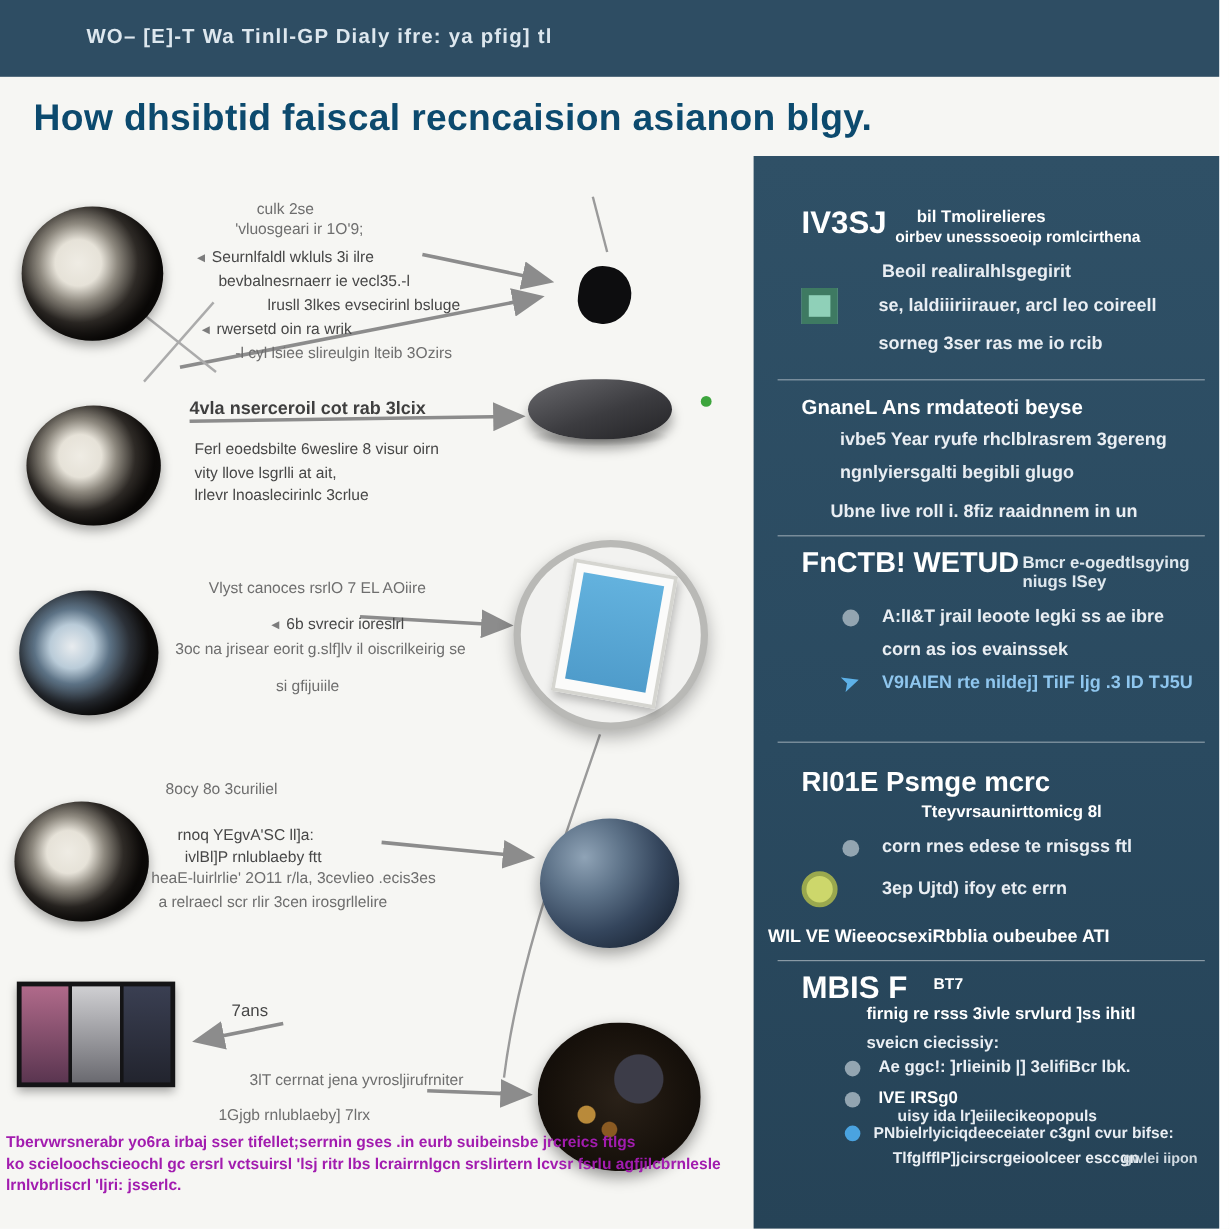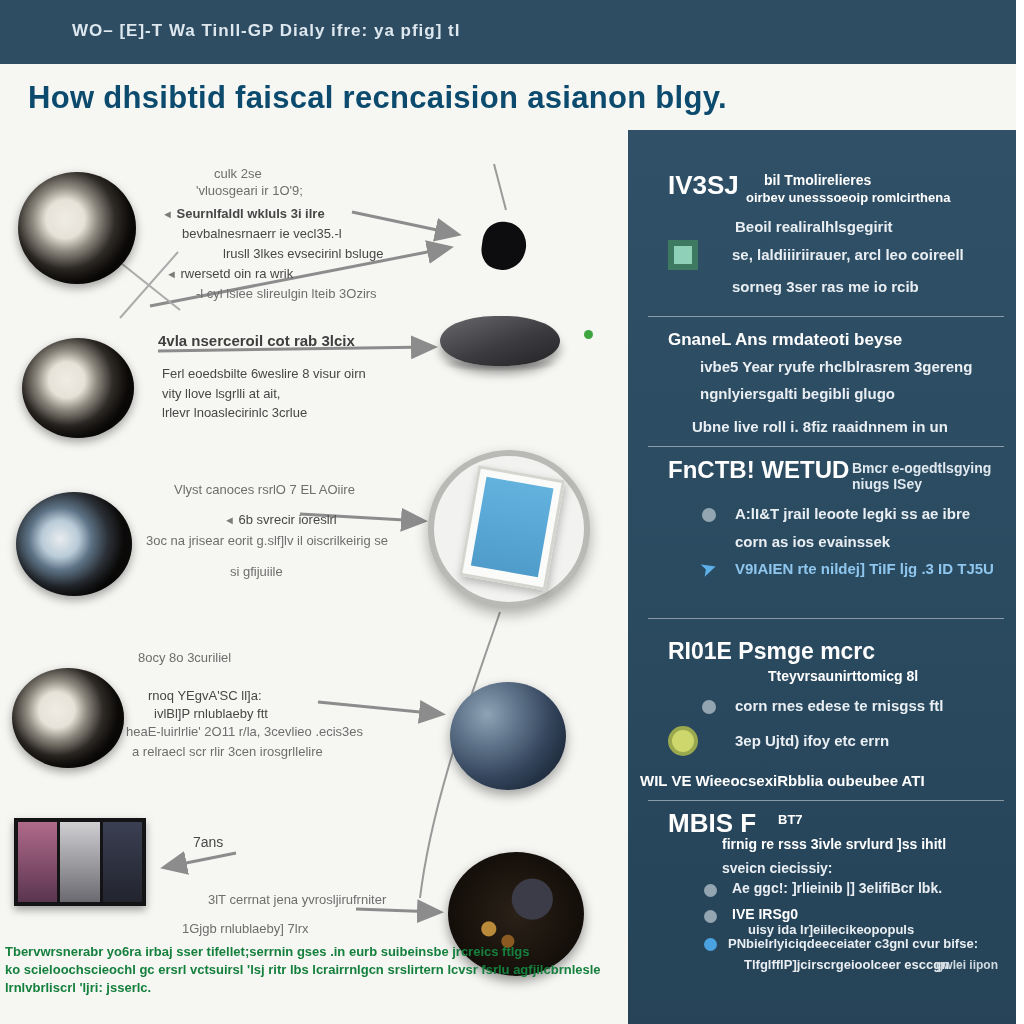--- a/index.html
+++ b/index.html
@@ -18,21 +18,21 @@
   .wh{color:#ffffff;font-weight:bold;white-space:nowrap;}
   .wsub{color:#dfe8ee;font-weight:bold;font-size:14px;white-space:normal;}
   .dot{border-radius:50%;background:#93a5b1;}
   .sq-green{width:30px;height:30px;background:#8fd0b8;border:6px solid #3e7a62;}
   .circ-yellow{width:30px;height:30px;border-radius:50%;background:#cdd76b;border:4px solid #9aa84e;}
   .blue-arrow{color:#5db1e8;font-size:20px;display:inline-block;transform:rotate(-18deg);}
   
   .t{color:#6e6e6e;font-size:13px;white-space:nowrap;}
   .t-dark{color:#474747;}
   .t-head{color:#3f3f3f;font-weight:bold;font-size:15px;}
-  .para{color:#15803d;font-weight:600;font-size:13px;white-space:nowrap;}
+  .para{color:#a21caf;font-weight:600;font-size:13px;white-space:nowrap;}
   .larrow{color:#7c7c7c;font-size:11px;}
   
   .lens{border-radius:50%;
         background:radial-gradient(circle at 40% 42%, #efece4 0%, #e6e2d8 20%, #8d887e 34%, #2f2b27 52%, #100d0b 70%, #262220 100%);
         box-shadow:0 4px 10px rgba(0,0,0,.35), inset -6px -8px 14px rgba(0,0,0,.55);}
   .lens-blue{background:radial-gradient(circle at 38% 45%, #e8ecef 0%, #b9cbd8 20%, #5d7386 34%, #2c3138 52%, #0f0d0c 70%, #24211f 100%);}
   .blob{background:#0d0d0f;border-radius:47% 53% 55% 45%;transform:rotate(8deg);}
   .device{border-radius:50%/55%;background:linear-gradient(160deg,#6a6a6e 0%,#3c3c40 55%,#232326 100%);box-shadow:0 8px 10px rgba(0,0,0,.35);}
   .device-shadow{background:radial-gradient(ellipse at center, rgba(0,0,0,.35), transparent 70%);}
   .tab-circle{border-radius:50%;background:#f2f2f0;border:6px solid #b9b9b6;box-shadow:0 6px 14px rgba(0,0,0,.3);}
@@ -101,21 +101,21 @@
   <div class="abs tab-circle" style="left:428px;top:450px;width:162px;height:158px;">
     <div class="tab-body">
       <div class="tab-screen"></div>
     </div>
   </div>
   <div class="abs person-circle" style="left:450px;top:682px;width:116px;height:108px;"></div>
   <div class="abs bottles-circle" style="left:448px;top:852px;width:136px;height:124px;"></div>
 
   <div class="abs t" style="left:214px;top:166px;">culk 2se</div>
   <div class="abs t" style="left:196px;top:183px;">'vluosgeari ir 1O'9;</div>
-  <div class="abs t t-dark" style="left:162px;top:206px;font-weight:bold;">
+  <div class="abs t t-dark" style="left:162px;top:206px;">
     <span class="larrow">◄</span>
     <span>Seurnlfaldl wkluls 3i ilre</span>
   </div>
   <div class="abs t t-dark" style="left:182px;top:226px;">bevbalnesrnaerr ie vecl35.-l</div>
   <div class="abs t t-dark" style="left:192px;top:246px;padding-left:31px;">lrusll 3lkes evsecirinl bsluge</div>
   <div class="abs t t-dark" style="left:166px;top:266px;">
     <span class="larrow">◄</span>
     <span>rwersetd oin ra wrik</span>
   </div>
   <div class="abs t" style="left:196px;top:286px;">-l cyl lsiee slireulgin lteib 3Ozirs</div>

